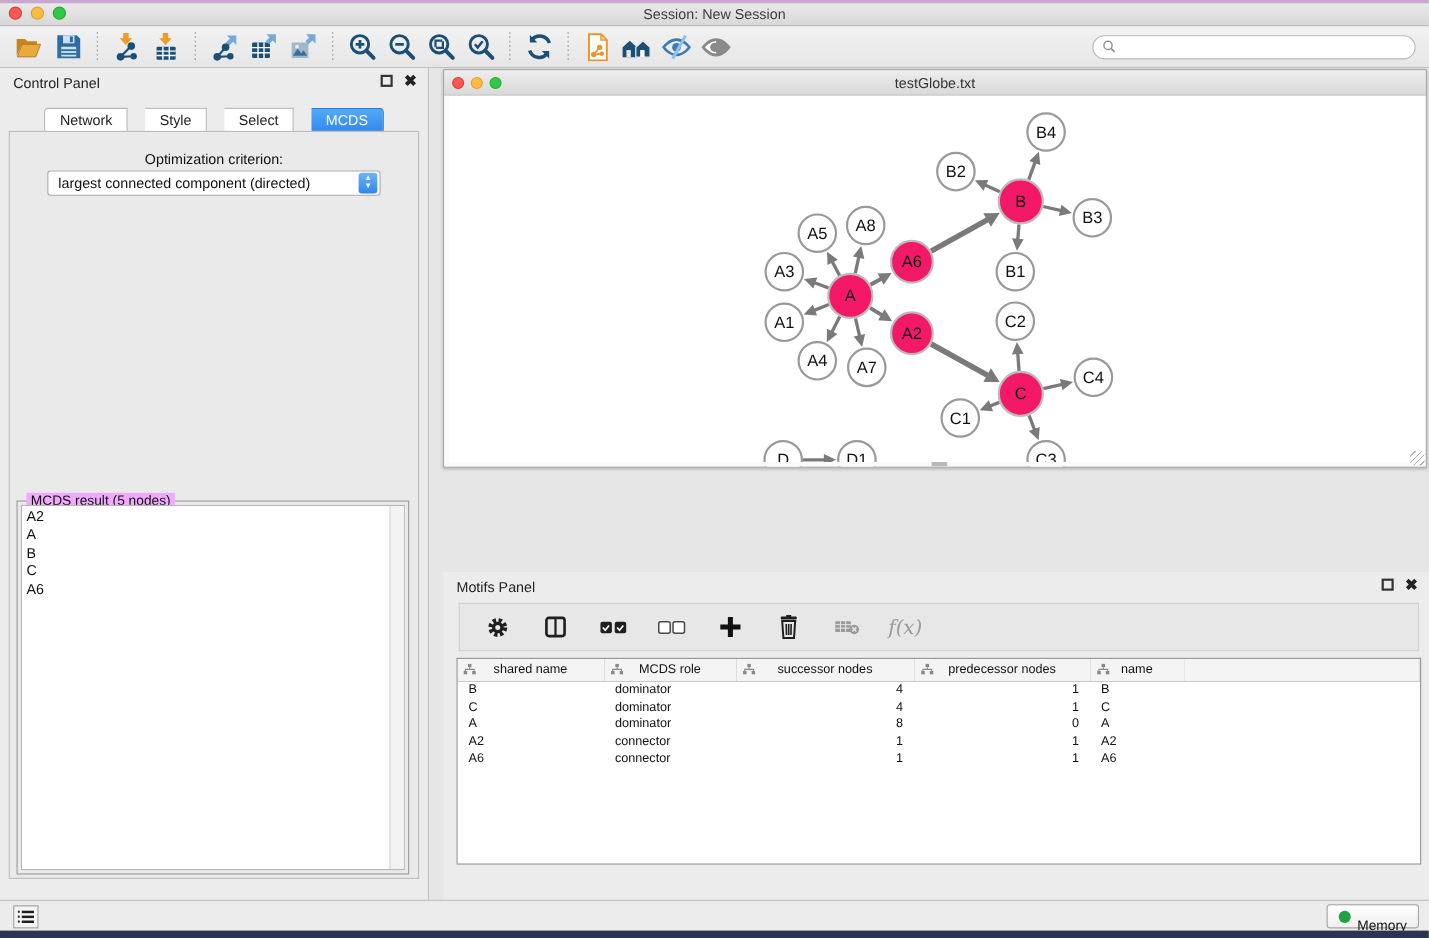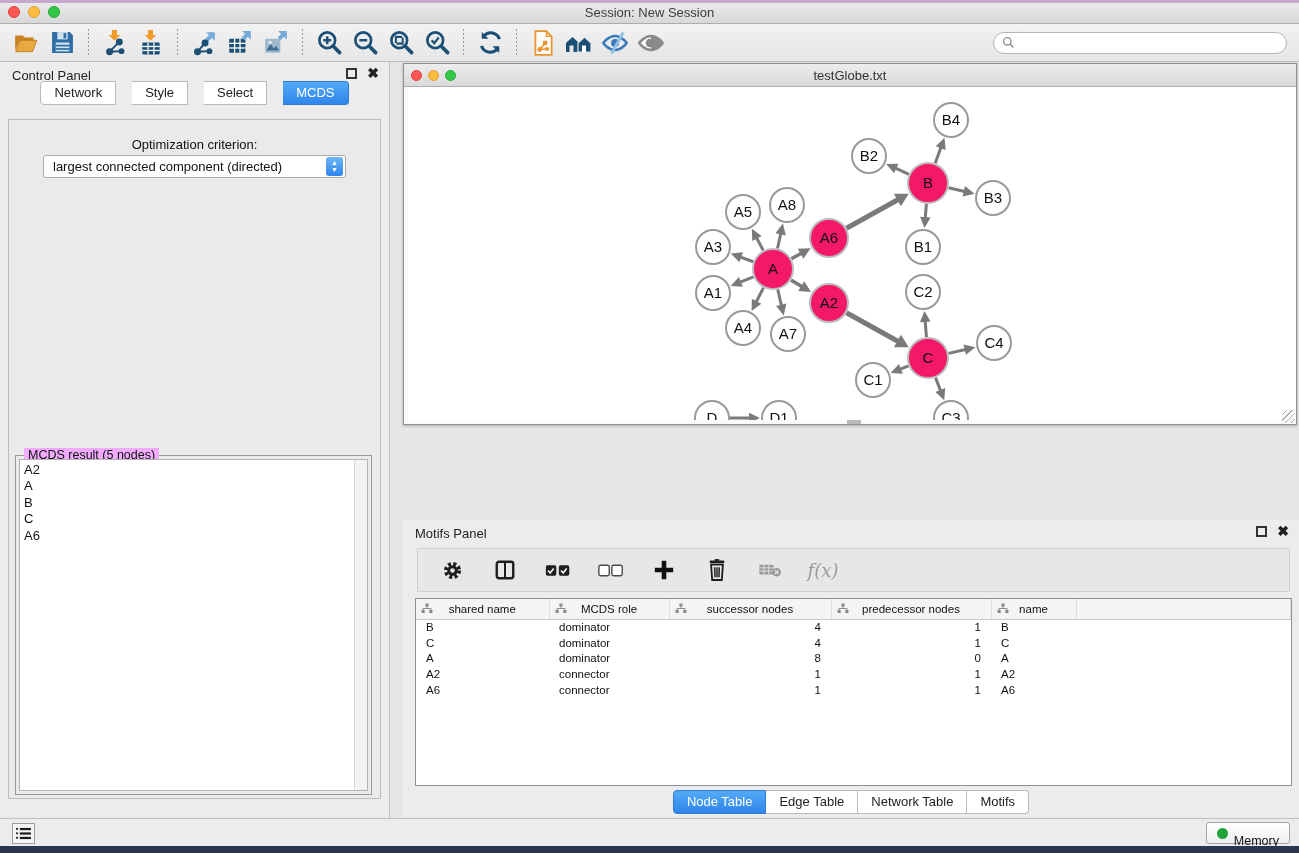--- a/index.html
+++ b/index.html
@@ -34,21 +34,21 @@
 
   
   .cpanel { position:absolute; left:0; top:0; width:390px; height:756px; background:#ECECEC; border-right:1px solid #C2C2C2; }
   .panel-head { position:absolute; left:0; top:0; right:0; height:26px; }
   .panel-title { position:absolute; left:12px; top:6px; font-size:13px; color:#222; }
   .panel-btns { position:absolute; right:10px; top:6px; display:flex; gap:10px; align-items:center; }
   .float-btn { width:11px; height:11px; border:2px solid #333; background:transparent; }
   .close-btn { font-size:14px; font-weight:bold; color:#222; line-height:11px; }
 
   .tabs { display:flex; justify-content:center; }
-  .cp-tabs { position:absolute; left:0; right:0; top:19px;gap:16px; }
+  .cp-tabs { position:absolute; left:0; right:0; top:36px;gap:16px; }
   .tab { font-size:13px; color:#222; background:#fff; border:1px solid #B9B9B9; border-left:none;
     padding:3px 13px 4px; cursor:default; }
   .tab:first-child { border-left:1px solid #B9B9B9; border-radius:4px 0 0 4px; }
   .tab:last-child { border-radius:0 4px 4px 0; }
   .tab.active { background:linear-gradient(#55AAF6,#2E86EC); color:#fff; border-color:#2E7CD6; }
 
   .cp-box { position:absolute; left:8px; right:8px; top:57px; bottom:19px; background:#EAEAEA; border:1px solid #BCBCBC; }
   .opt-label { position:absolute; left:0; right:0; top:17px; text-align:center; font-size:13px; color:#111; }
   .dropdown { position:absolute; left:34px; right:34px; top:35px; height:23px; background:#fff;
     border:1px solid #ABABAB; border-radius:3px; display:flex; align-items:center; }
@@ -655,26 +655,20 @@
                   <td class="al">A6</td>
                   <td class="al">connector</td>
                   <td class="ar">1</td>
                   <td class="ar">1</td>
                   <td class="al">A6</td>
                   <td></td>
                 </tr>
               </tbody>
           </table>
         </div>
-        <div class="tabs tp-tabs" id="tp-tabs">
-            <div class="tab active">Node Table</div>
-            <div class="tab">Edge Table</div>
-            <div class="tab">Network Table</div>
-            <div class="tab">Motifs</div>
-          </div>
       </div>
     </div>
   </div>
 
   <div class="statusbar">
     <div class="listbtn">
       <svg width="15" height="13" viewBox="0 0 16 14">
           <g fill="#1E1E1E">
             <rect x="0" y="1" width="2" height="2"></rect>
             <rect x="4" y="1" width="12" height="2.4"></rect>

